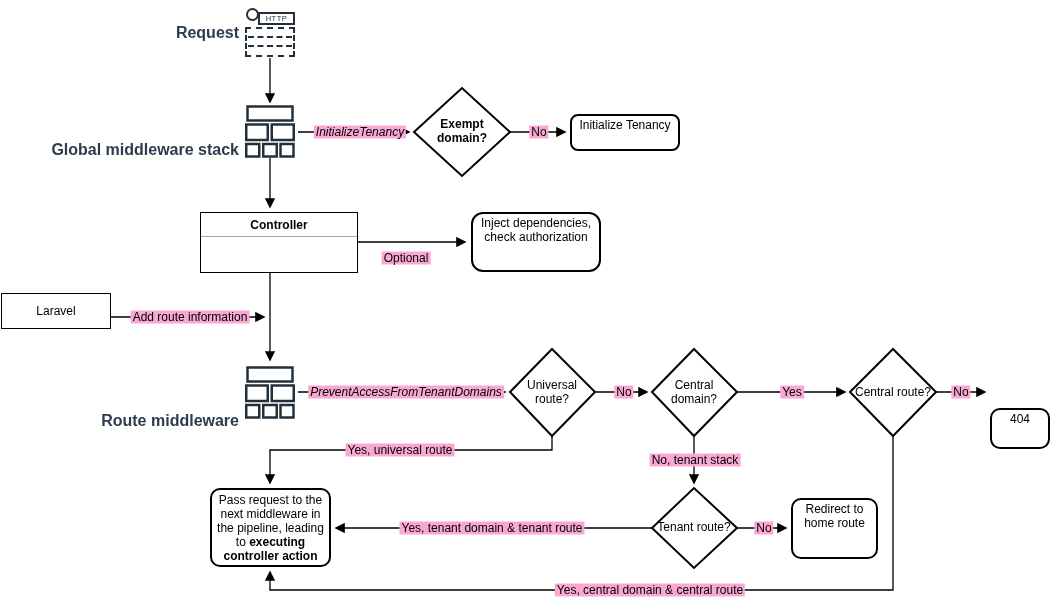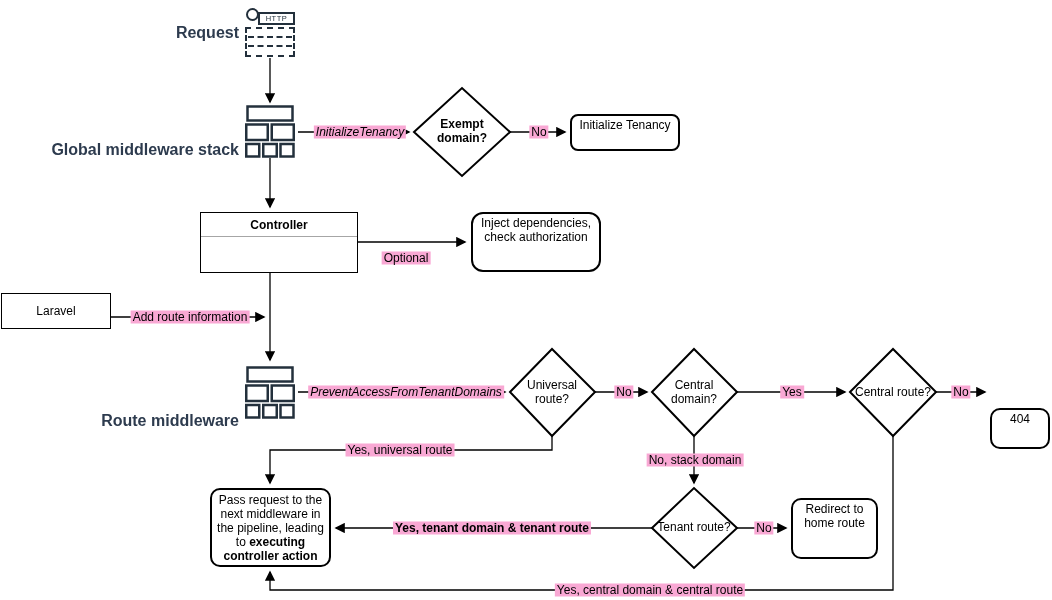--- a/index.html
+++ b/index.html
@@ -232,18 +232,18 @@
 
   <div class="elabel italic" style="left:360px; top:132px;">InitializeTenancy</div>
   <div class="elabel" style="left:539px; top:132px;">No</div>
   <div class="elabel" style="left:406px; top:258px;">Optional</div>
   <div class="elabel" style="left:190px; top:317px;">Add route information</div>
   <div class="elabel italic" style="left:406px; top:392px;">PreventAccessFromTenantDomains</div>
   <div class="elabel" style="left:624px; top:392px;">No</div>
   <div class="elabel" style="left:792px; top:392px;">Yes</div>
   <div class="elabel" style="left:961px; top:392px;">No</div>
   <div class="elabel" style="left:400px; top:450px;">Yes, universal route</div>
-  <div class="elabel" style="left:695px; top:460px;">No, stack domain</div>
+  <div class="elabel" style="left:695px; top:460px;">No, tenant stack</div>
   <div class="elabel" style="left:764px; top:528px;">No</div>
-  <div class="elabel" style="left:492px; top:528px;font-weight:bold;">Yes, tenant domain &amp; tenant route</div>
+  <div class="elabel" style="left:492px; top:528px;">Yes, tenant domain &amp; tenant route</div>
   <div class="elabel" style="left:650px; top:590px;">Yes, central domain &amp; central route</div>
 
 </div>
 
 </body></html>

